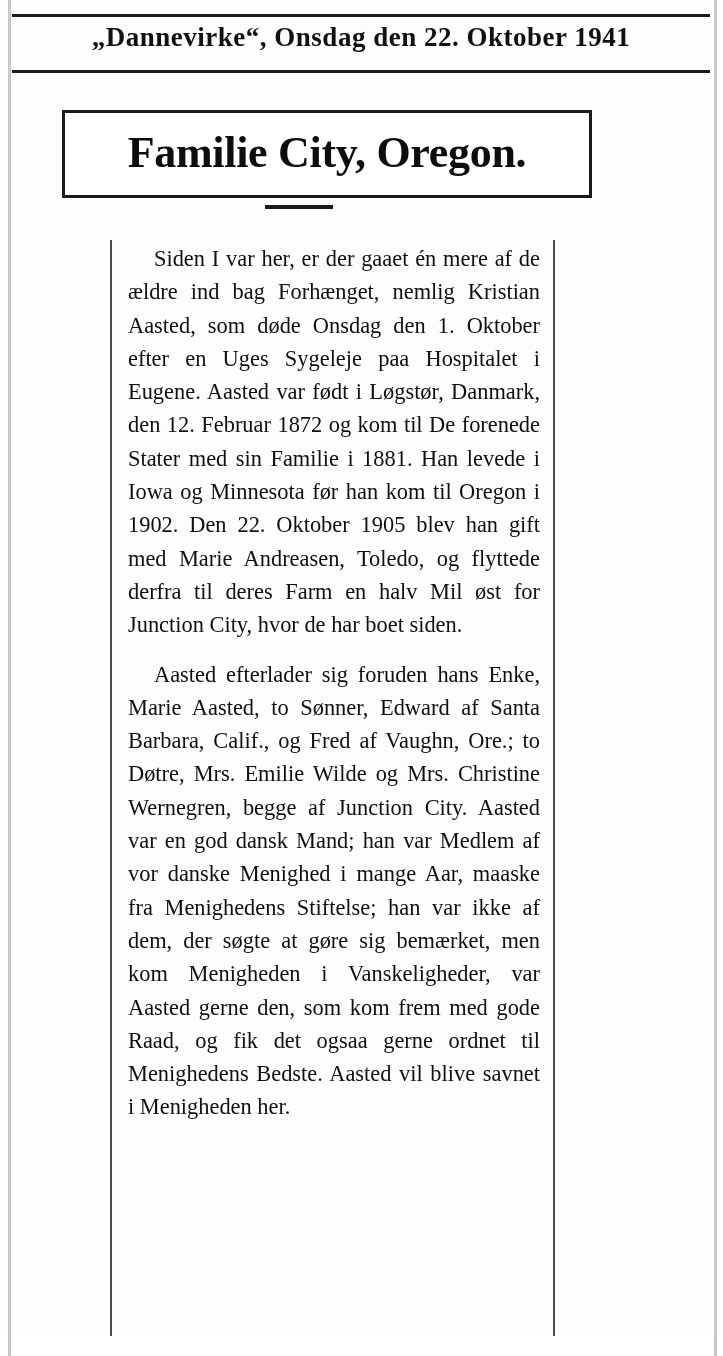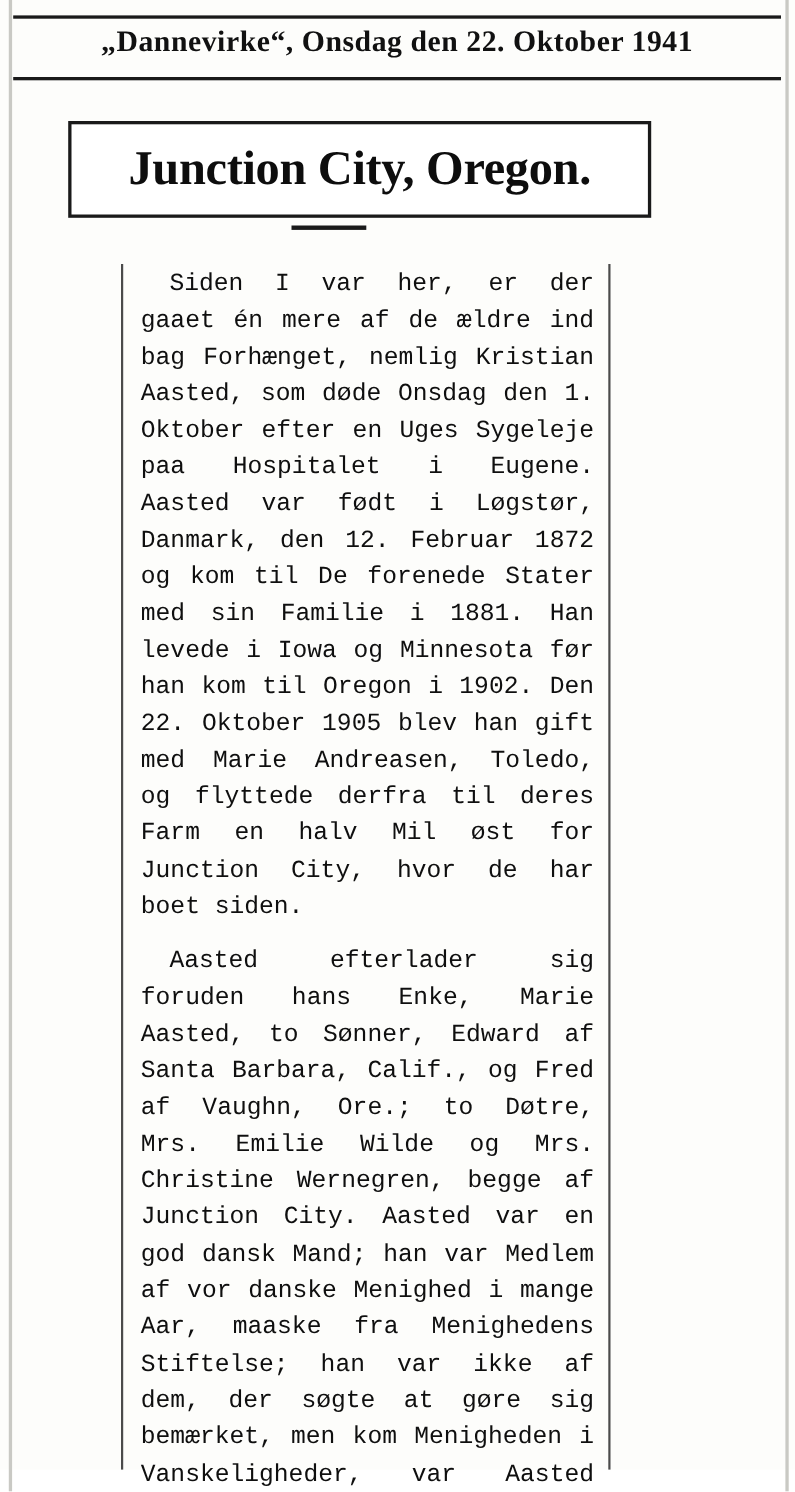--- a/index.html
+++ b/index.html
@@ -137,21 +137,20 @@
     font-family: "Liberation Serif", serif;
     font-size: 22.4px;
     line-height: 33.3px;
     color: #0f0f0f;
     text-align: justify;
     text-justify: inter-word;
   }
   .body-text p {
     margin: 0;
     text-indent: 26px;
-    font-family: Liberation Mono, monospace;
   }
   .body-text p + p {
     margin-top: 16px;
   }
   
   .body-text, .headline, .masthead-text {
     -webkit-font-smoothing: none;
   }
 </style>
 </head>
@@ -162,21 +161,21 @@
   <div class="page-edge-left"></div>
   <div class="page-edge-right"></div>
 
   <div class="masthead">
     <div class="rule-top"></div>
     <div class="masthead-text">„Dannevirke“, Onsdag den 22. Oktober 1941</div>
     <div class="rule-bottom"></div>
   </div>
 
   <div class="headline-box">
-    <div class="headline">Junction City, Oregon.</div>
+    <div class="headline">Familie City, Oregon.</div>
   </div>
   <div class="headline-dash"></div>
 
   <div class="col-rule-left"></div>
   <div class="col-rule-right"></div>
 
   <div class="column">
     <div class="body-text">
       <p>Siden I var her, er der gaaet én mere af de ældre ind bag Forhænget, nemlig Kristian Aasted, som døde Onsdag den 1. Oktober efter en Uges Sygeleje paa Hospitalet i Eugene. Aasted var født i Løgstør, Danmark, den 12. Februar 1872 og kom til De forenede Stater med sin Familie i 1881. Han levede i Iowa og Minnesota før han kom til Oregon i 1902. Den 22. Oktober 1905 blev han gift med Marie Andreasen, Toledo, og flyttede derfra til deres Farm en halv Mil øst for Junction City, hvor de har boet siden.</p>
       <p>Aasted efterlader sig foruden hans Enke, Marie Aasted, to Sønner, Edward af Santa Barbara, Calif., og Fred af Vaughn, Ore.; to Døtre, Mrs. Emilie Wilde og Mrs. Christine Wernegren, begge af Junction City. Aasted var en god dansk Mand; han var Medlem af vor danske Menighed i mange Aar, maaske fra Menighedens Stiftelse; han var ikke af dem, der søgte at gøre sig bemærket, men kom Menigheden i Vanskeligheder, var Aasted gerne den, som kom frem med gode Raad, og fik det ogsaa gerne ordnet til Menighedens Bedste. Aasted vil blive savnet i Menigheden her.</p>

